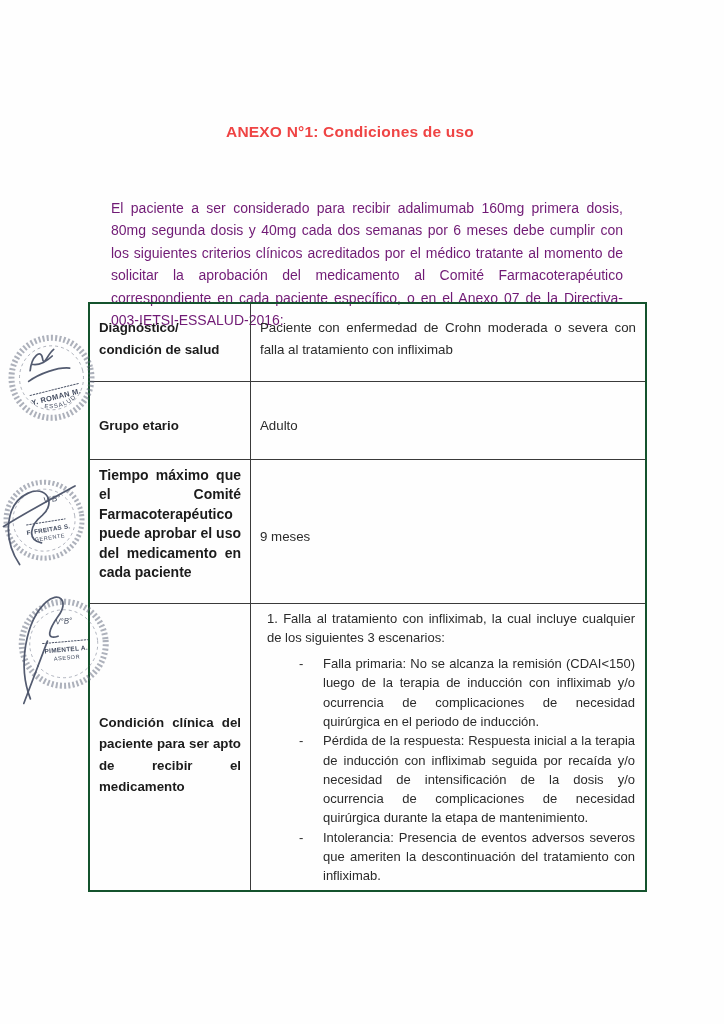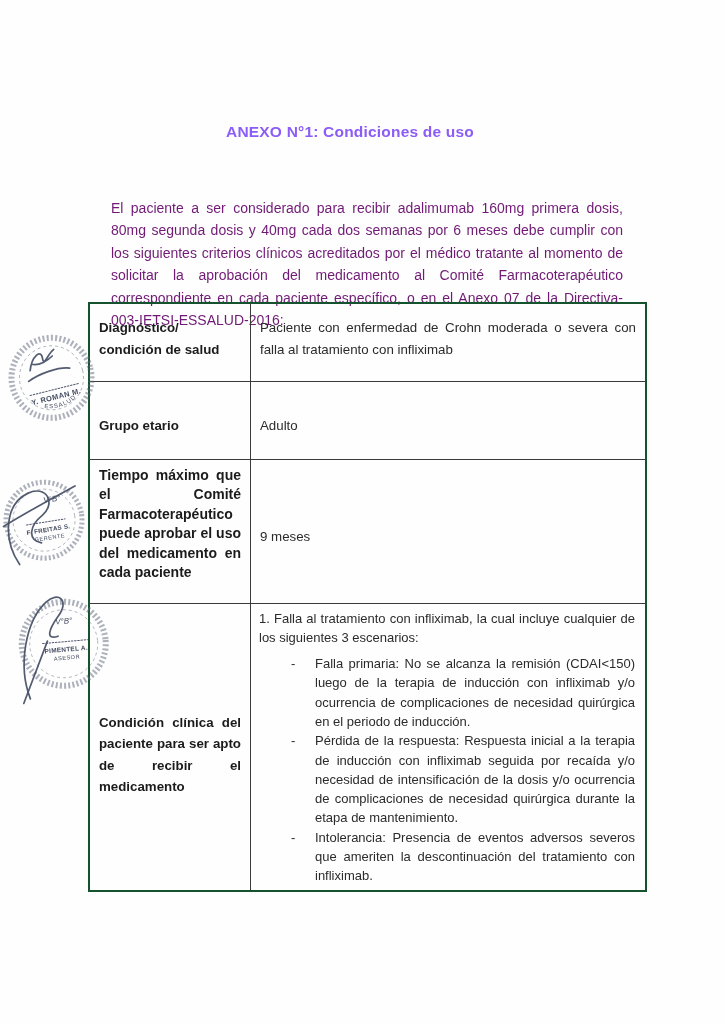--- a/index.html
+++ b/index.html
@@ -9,21 +9,21 @@
     margin:0 auto;
     background:#fefefe;
     overflow:hidden;
     font-family:"Liberation Sans", sans-serif;
     color:#2b2b2b;
     filter:blur(0.25px);
   }
   .doc-title {
     position:absolute; top:123px; left:0; width:700px;
     margin:0; text-align:center;
-    font-size:15.5px; font-weight:bold; color:#8b5cf6;
+    font-size:15.5px; font-weight:bold; color:#ef4444;
     letter-spacing:0.2px;
   }
   .intro {
     position:absolute; top:181px; left:95px; width:512px;
     margin:16px; text-align:justify;
     font-size:14px; line-height:22.4px; color:#701a75;
   }
   table.cond {
     position:absolute; top:302px; left:88px;
     border-collapse:collapse; table-layout:fixed;
@@ -51,21 +51,21 @@
     text-align:justify; text-align-last:left;
     line-height:19.5px; padding-top:6px; font-size:14px;
   }
   tr.r3 td.val { vertical-align:middle; padding-top:12px; padding-bottom:0; }
   tr.r4 td.lbl {
     vertical-align:middle;
     text-align:justify; text-align-last:left;
     line-height:21.5px; padding-top:16px; padding-bottom:0;
   }
   tr.r4 td.val {
-    padding:5px 10px 4px 8px;
+    padding:5px 10px 4px 16px;
     font-size:13px; line-height:19.3px;
   }
   .criteria-intro { text-align:justify; text-align-last:left; }
   .bullets { margin-top:7px; }
   .bullet { display:flex; padding-left:32px; }
   .bullet .dash { flex:none; width:24px; }
   .bullet .btext { flex:1; text-align:justify; text-align-last:left; }
   
   .stamp { position:absolute; pointer-events:none; }
   .stamp svg { overflow:visible; }

